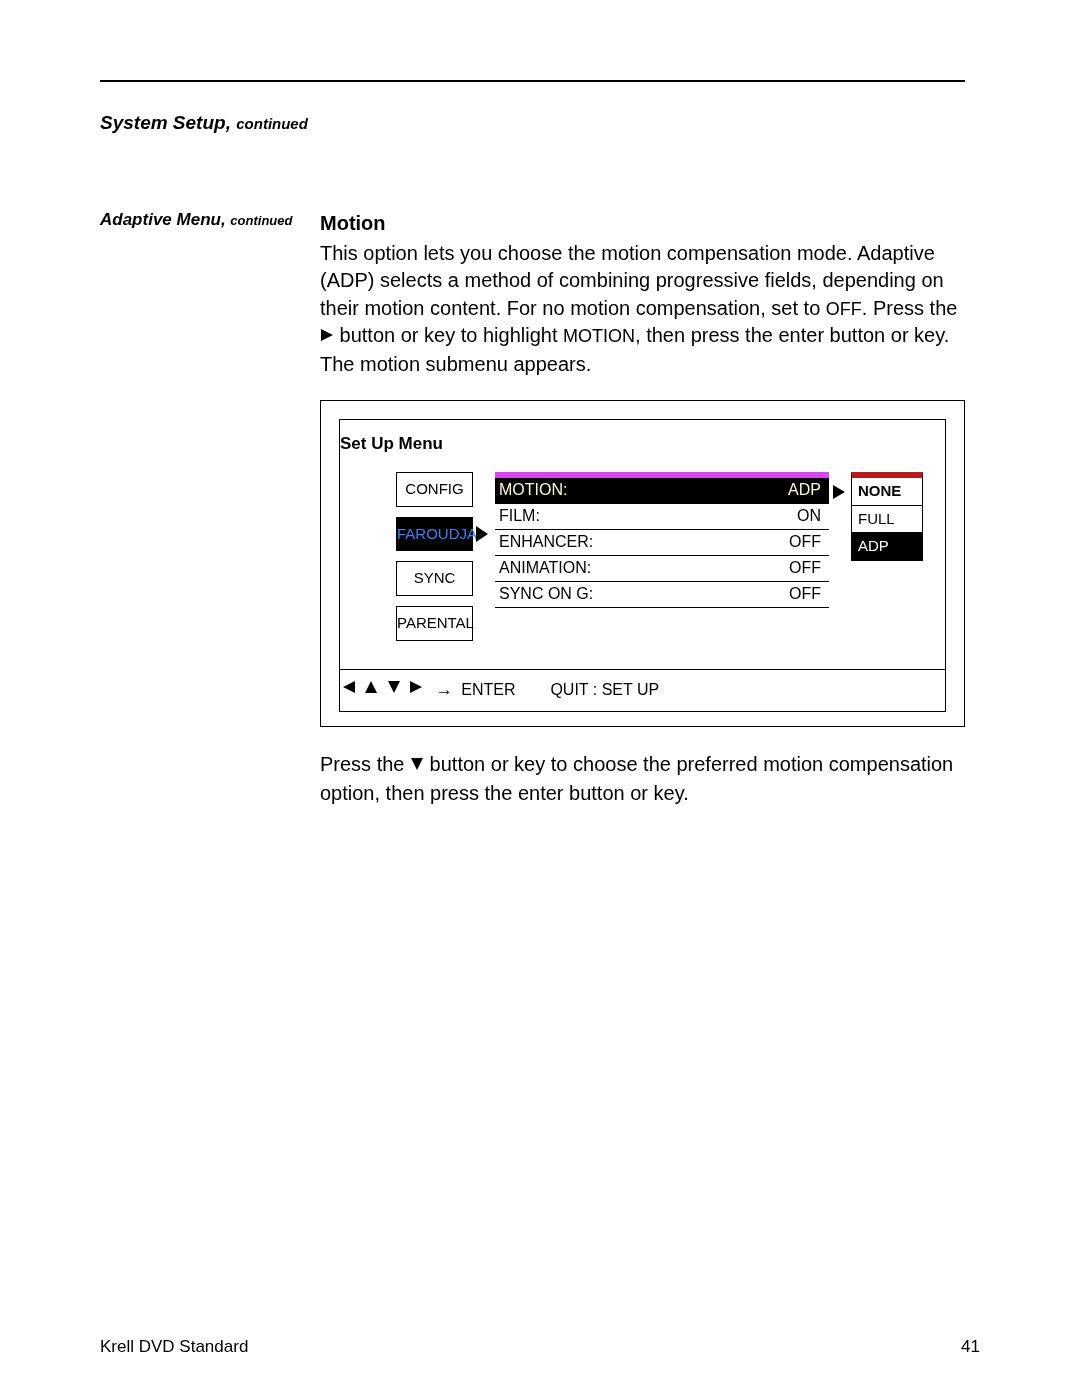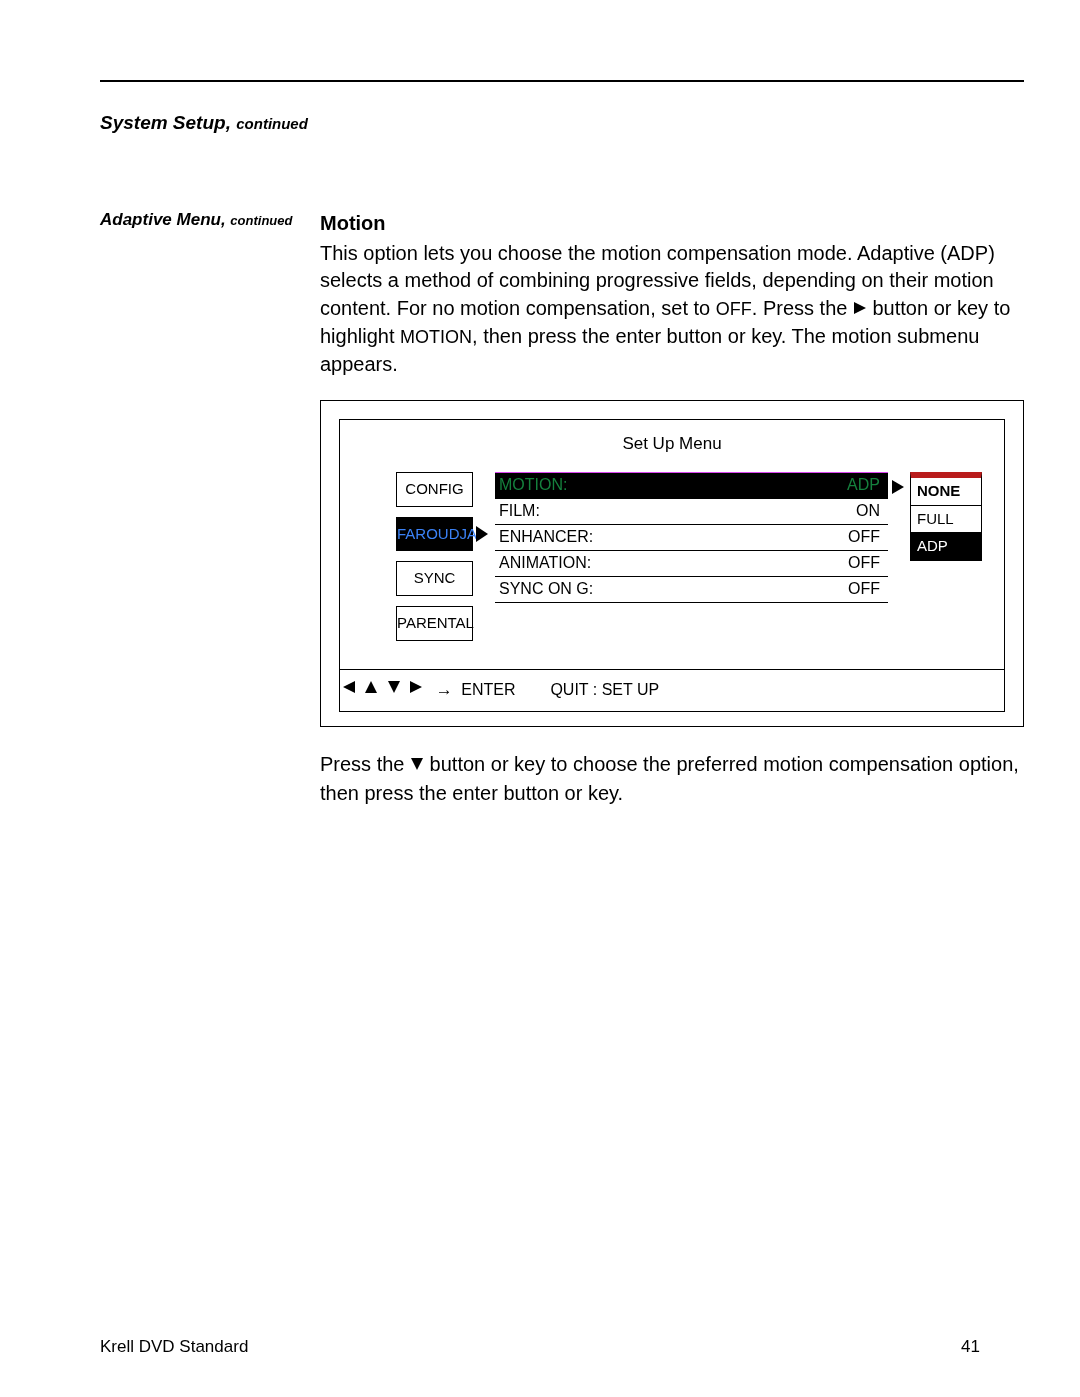--- a/index.html
+++ b/index.html
@@ -1,40 +1,40 @@
 <!DOCTYPE html>
 <html><head>
 <meta charset="utf-8">
 <style>
   html,body{margin:0;padding:0;background:#fff;color:#000;font-family:Helvetica,Arial,sans-serif;}
-  .page{width:1080px;height:1397px;position:relative;box-sizing:border-box;padding:80px 56px 60px 100px;}
+  .page{width:1080px;height:1397px;position:relative;box-sizing:border-box;padding:80px 115px 60px 100px;}
   .hr-top{height:2px;background:#000;margin-bottom:30px;}
   .running-head{font-family:Helvetica,Arial,sans-serif;font-weight:bold;font-style:italic;font-size:19px;}
   .running-head .cont{font-size:15px;font-weight:bold;font-style:italic;}
   .body-area{margin-top:76px;display:flex;}
   .sidecol{width:220px;flex:0 0 220px;font-family:Helvetica,Arial,sans-serif;font-weight:bold;font-style:italic;font-size:17px;}
   .sidecol .cont{font-size:13px;}
   .maincol{flex:1 1 auto;font-family:Helvetica,Arial,sans-serif;font-size:20px;line-height:1.38;}
   .maincol .sec-title{font-weight:bold;font-size:20px;margin-bottom:2px;}
   .sc{font-variant:small-caps;font-size:18px;}
   .tri{display:inline-block;vertical-align:middle;position:relative;top:-1px;}
   
   .osd-box{border:1.5px solid #000;margin:22px 0 24px 0;padding:18px 18px 14px 18px;}
   .osd-inner{border:1.5px solid #000;padding:12px 0 0 0;}
-  .osd-title{text-align:center;font-size:17px;margin-bottom:16px;}
+  .osd-title{text-align:left;font-size:17px;margin-bottom:16px;font-weight:bold;}
   .osd-body{display:flex;padding:0 22px 18px 28px;}
   .osd-tabs{width:105px;flex:0 0 105px;}
   .osd-tab{border:1.5px solid #000;font-size:15px;text-align:center;padding:6px 0;margin-bottom:10px;position:relative;margin-left:28px;}
   .osd-tab.sel{background:#000;color:#3b82f6;}
   .tab-arrow{position:absolute;right:-16px;top:50%;margin-top:-8px;}
   .osd-params{flex:1 1 auto;margin-left:22px;}
   .param-row{display:flex;justify-content:space-between;font-size:16px;border-top:1px solid #000;height:25px;align-items:center;padding:0 8px 0 4px;position:relative;}
   .param-row:first-child{border-top:1px solid #000;}
   .param-list{border-bottom:1px solid #000;}
-  .param-row.hl{background:#000;color:#15803d;border-top:1px solid #d946ef;}
+  .param-row.hl{background:#000;color:#fef9c3;border-top:6px solid #d946ef;}
   .row-arrow{position:absolute;right:-16px;top:50%;margin-top:-7px;}
   .osd-opts{width:72px;flex:0 0 72px;margin-left:22px;}
   .opt-row{border:1px solid #000;border-top:0;font-size:15px;padding:3px 6px;}
   .opt-row:first-child{border-top:6px solid #b91c1c;font-weight:bold;}
   .opt-row.hl{background:#000;color:#fff;}
   .osd-footer{border-top:1.5px solid #000;text-align:left;font-size:16px;padding:8px 0 10px 0;}
   .osd-footer .tri{margin:0 2px;}
   .osd-footer .arrow{font-size:17px;margin:0 4px 0 6px;}
   .osd-footer .spacer{display:inline-block;width:26px;}
   

